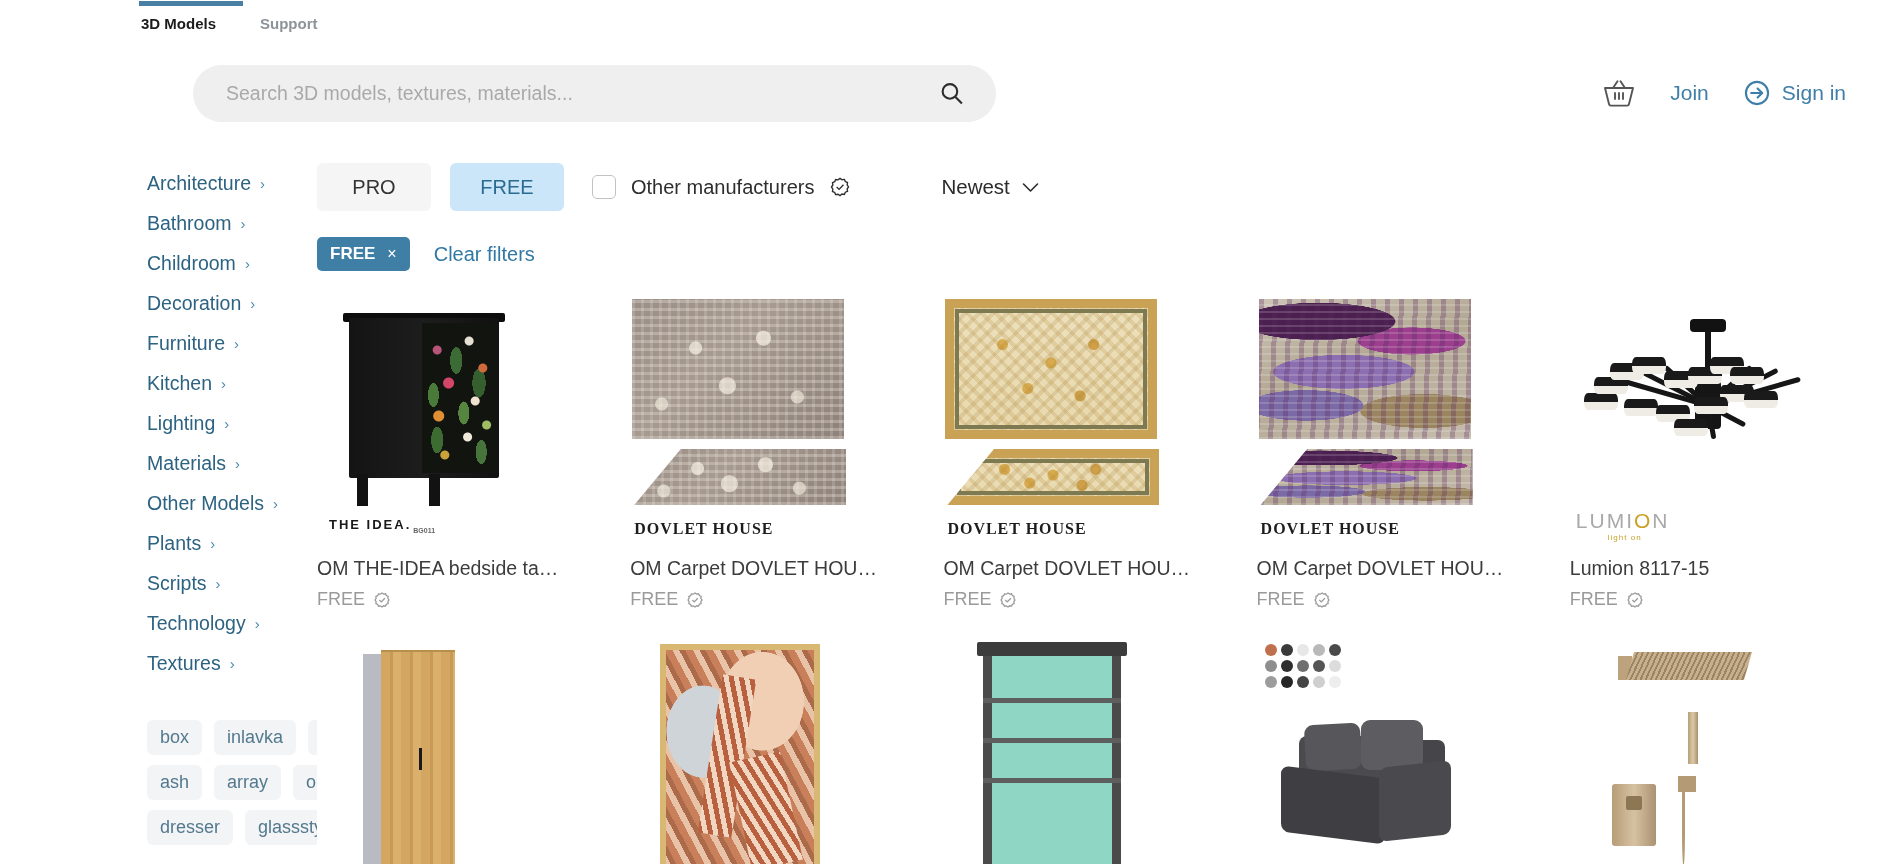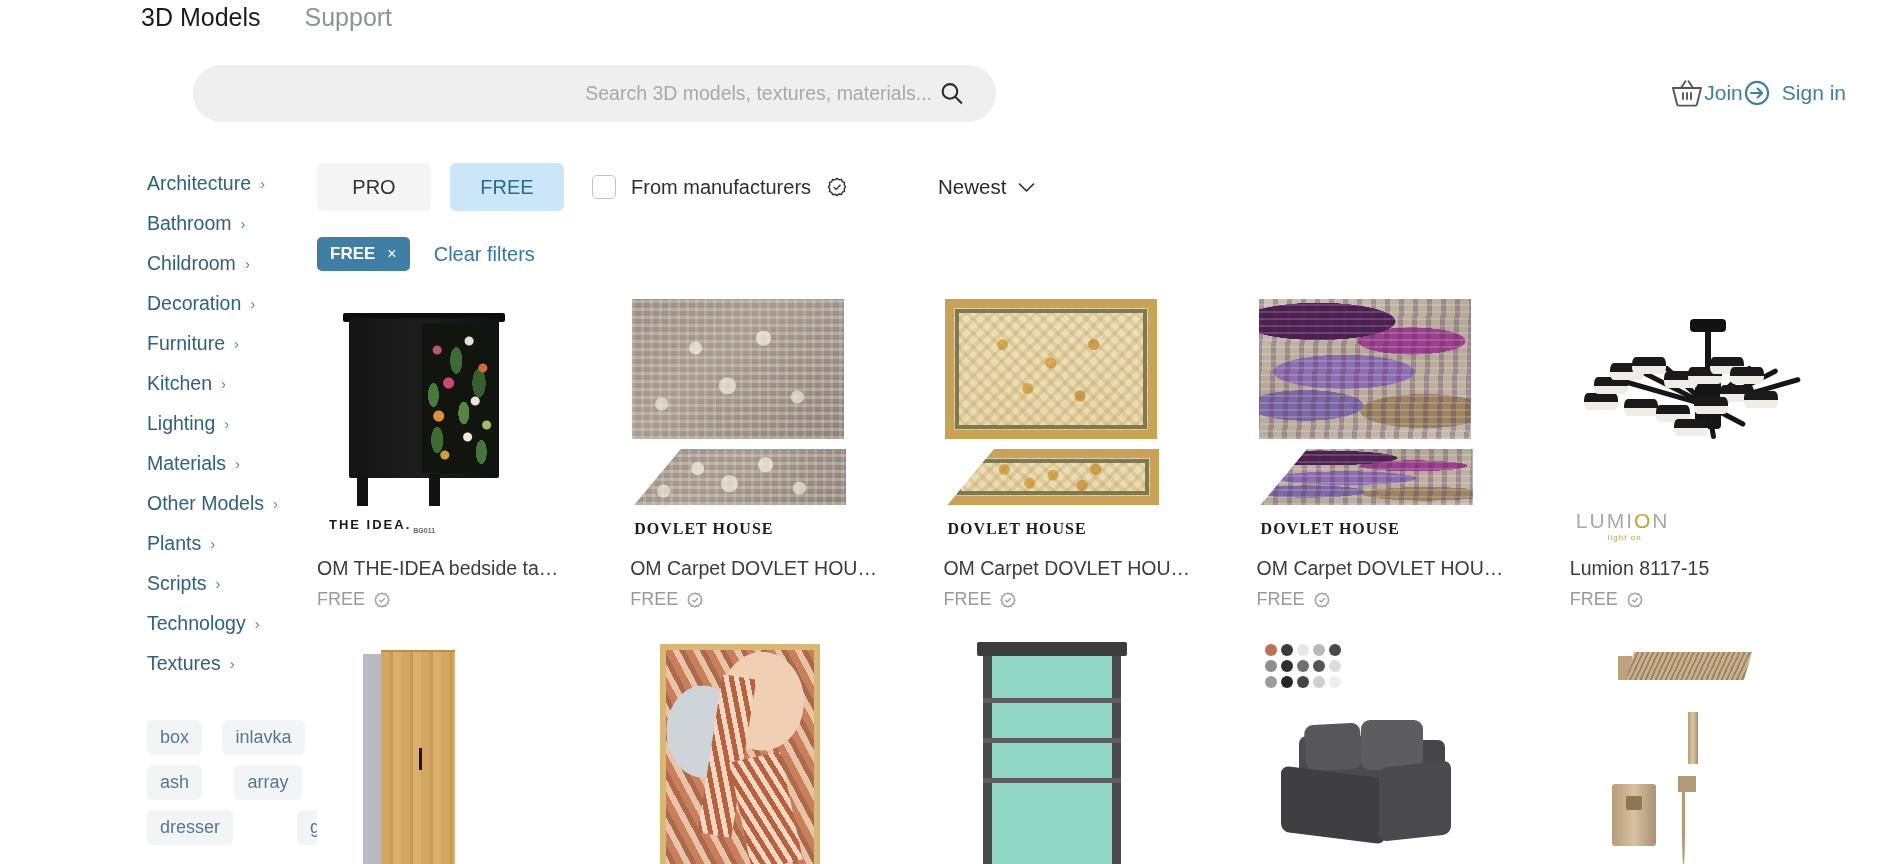--- a/index.html
+++ b/index.html
@@ -14,25 +14,26 @@
   
   .topbar {
     height: 43px;
     padding-left: 141px;
     display: flex;
     align-items: flex-end;
     gap: 44px;
   }
   .toptab {
     position: relative;
-    font-size: 25px;
+    font-size: 15px;
     padding-bottom: 11px;
     color: #8d9399;
     cursor: pointer;
     white-space: nowrap;
+    font-weight: bold;
   }
   .toptab.active { color: #1b1b1b; }
   .toptab.active::before {
     content: "";
     position: absolute;
     top: -14px; left: -2px;
     width: 104px; height: 5px;
     background: #4a7fa5;
   }
 
@@ -62,35 +63,35 @@
   .searchinput {
     width: 100%; height: 100%;
     border: none;
     outline: none;
     border-radius: 29px;
     background: #efefef;
     padding: 0 64px 0 33px;
     font-size: 19.5px;
     color: #000000;
     font-family: "Liberation Sans", sans-serif;
-    text-align: right;
   }
   .searchinput::placeholder { color: #a9a9a9; }
   .search-icon {
     position: absolute;
     right: 32px; top: 50%;
     transform: translateY(-50%);
     cursor: pointer;
     line-height: 0;
   }
 
   .header-right {
     margin-left: auto;
     display: flex;
     align-items: center;
+    gap: 34px;
   }
   .cart-icon { cursor: pointer; line-height: 0; }
   .hlink {
     font-size: 21px;
     color: #3e7ea8;
     cursor: pointer;
     white-space: nowrap;
   }
   .signin-wrap {
     display: flex;
@@ -122,21 +123,20 @@
     cursor: pointer;
     white-space: nowrap;
   }
   .chev { font-size: 15px; color: #4b8bae; line-height: 1; }
   .tagcloud {
     margin-top: 37px;
     display: flex;
     flex-wrap: wrap;
     gap: 10px 12px;
     width: 255px;
-    justify-content: space-between;
   }
   .tag {
     background: #f2f4f6;
     color: #54798f;
     border-radius: 6px;
     padding: 7px 13px;
     font-size: 18px;
     cursor: pointer;
     white-space: nowrap;
   }
@@ -641,21 +641,21 @@
   </div>
 
   <div class="main">
 
     <div class="filterrow">
       <button class="pillbtn pill-pro">PRO</button>
       <button class="pillbtn pill-free">FREE</button>
 
       <label class="chkwrap">
         <span class="chkbox"></span>
-        <span class="chklabel">From manufacturers</span>
+        <span class="chklabel">Other manufacturers</span>
         <span style="line-height:0">
           <svg width="22" height="22" viewBox="0 0 24 24" fill="none" stroke="#2e2e2e" stroke-width="1.5">
             <path d="M12 2.6l2.2 1.5 2.6-.4 1 2.4 2.4 1-.4 2.6 1.5 2.2-1.5 2.2.4 2.6-2.4 1-1 2.4-2.6-.4L12 21.4l-2.2-1.5-2.6.4-1-2.4-2.4-1 .4-2.6L2.7 12l1.5-2.2-.4-2.6 2.4-1 1-2.4 2.6.4z"></path>
             <polyline points="8.4,12.1 11,14.6 15.8,9.6"></polyline>
           </svg>
         </span>
       </label>
 
       <div class="sortwrap">
         <span>Newest</span>

